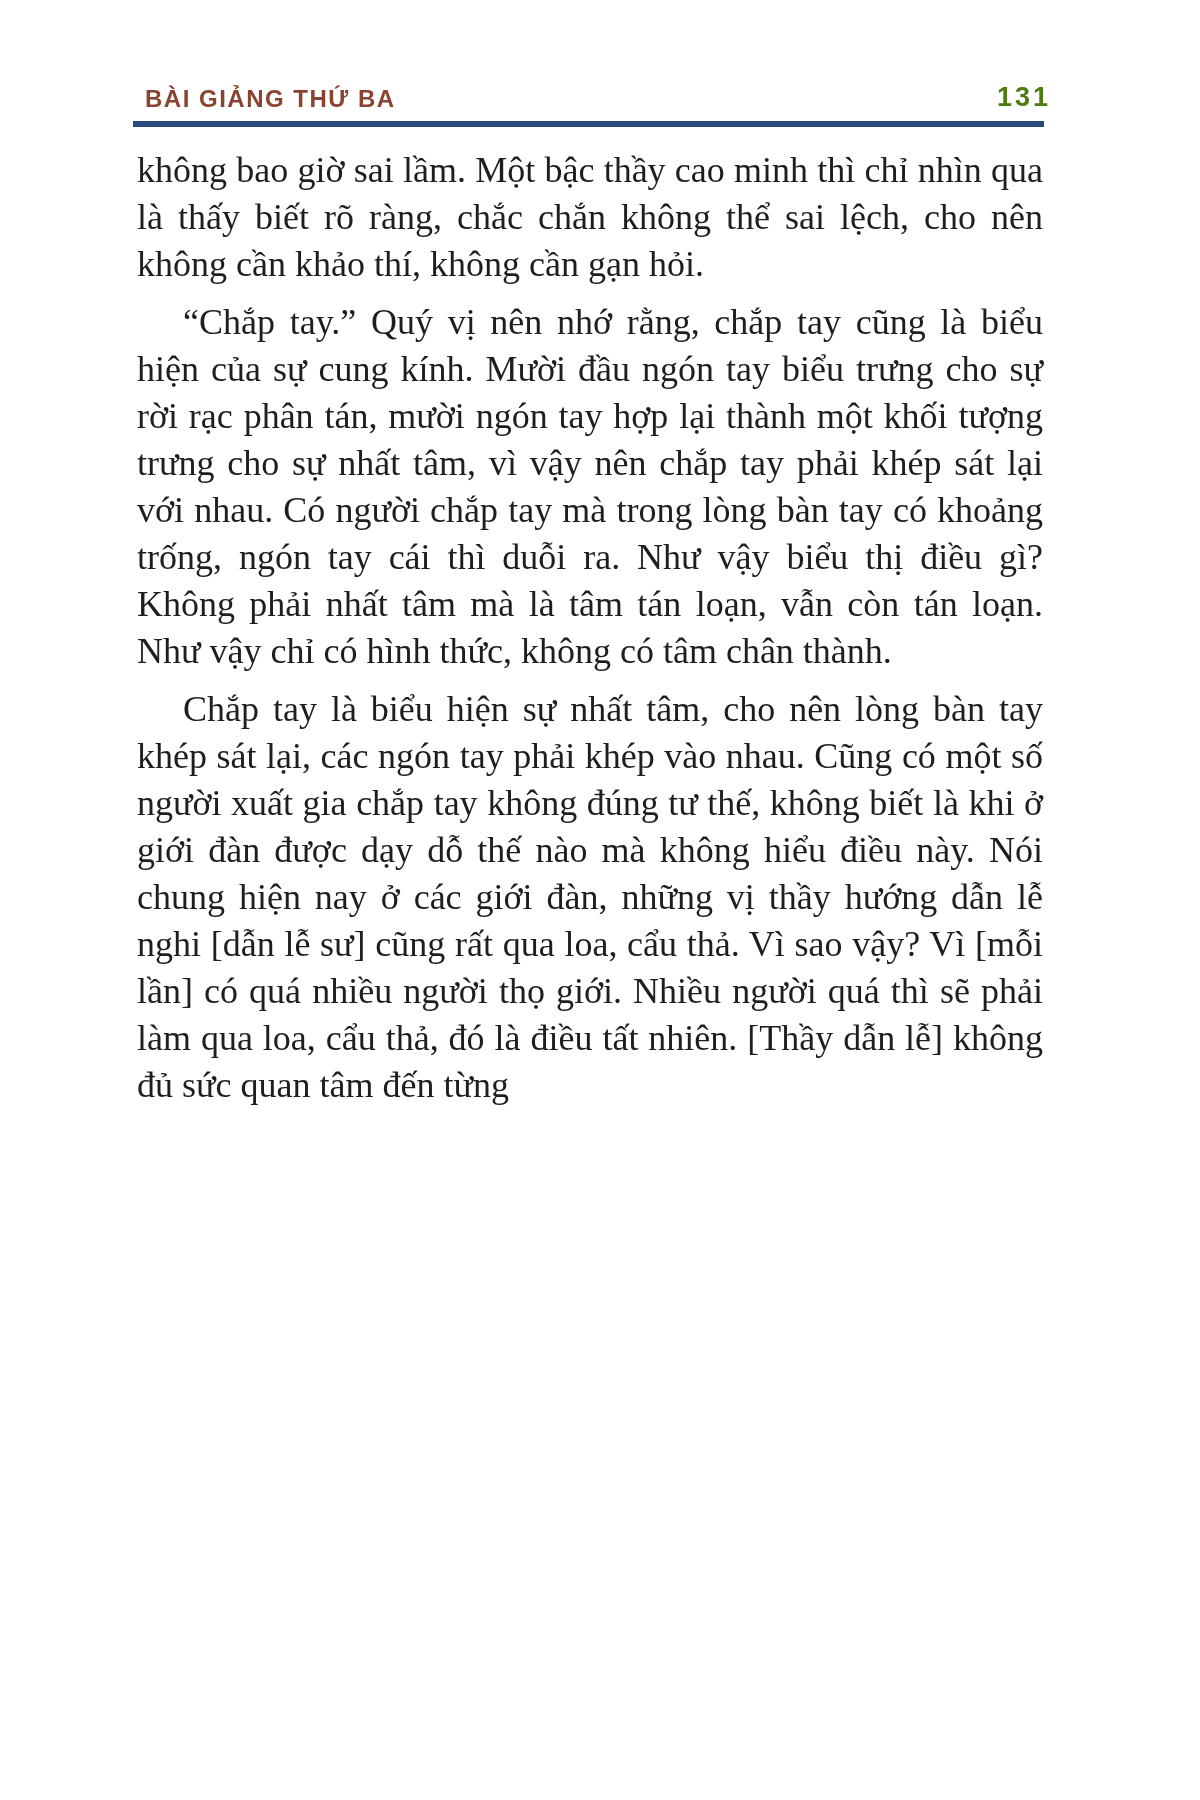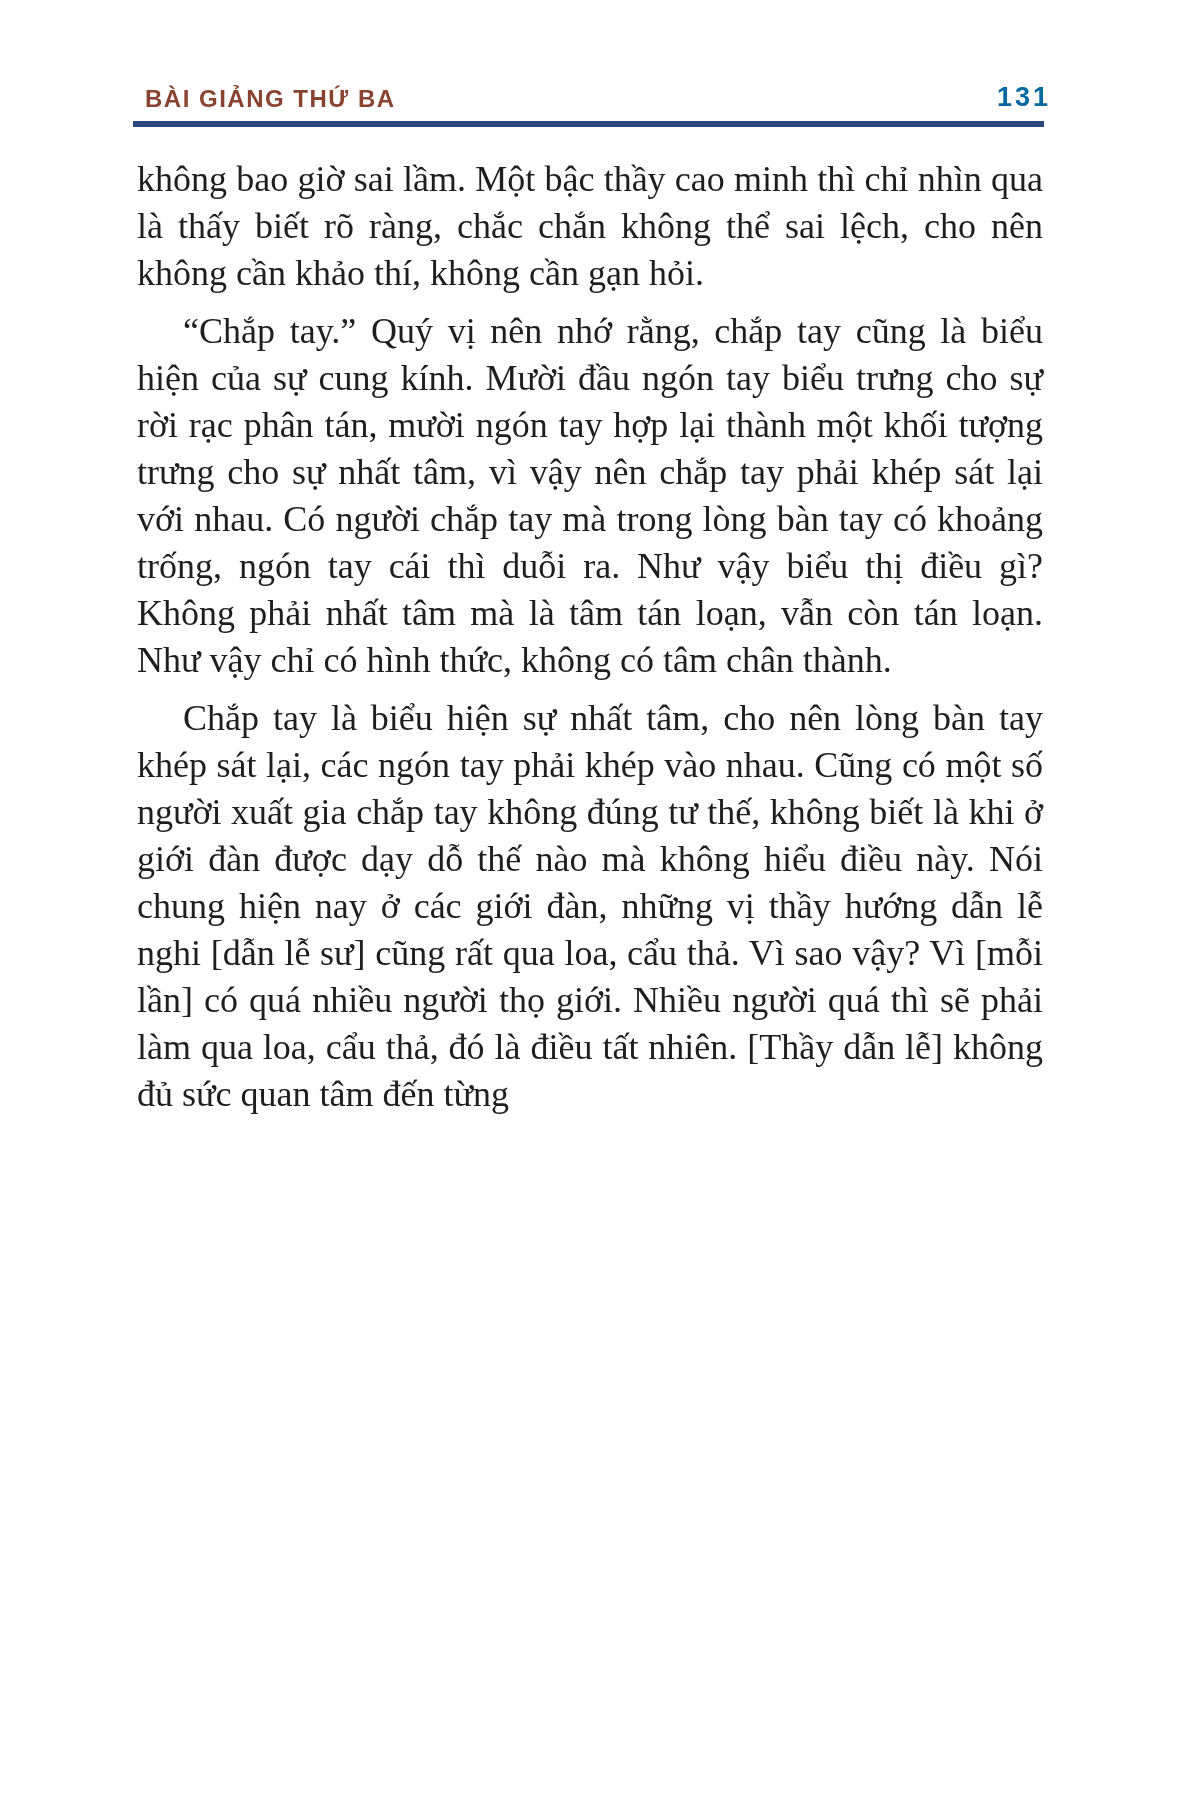--- a/index.html
+++ b/index.html
@@ -31,32 +31,32 @@
     font-size: 24px;
     letter-spacing: 1.5px;
     line-height: 1;
   }
   .page-number {
     font-family: "Liberation Sans", "DejaVu Sans", sans-serif;
     font-weight: bold;
     font-size: 27px;
     letter-spacing: 3px;
     line-height: 1;
-    color: #0369a1;
+    color: #4d7c0f;
   }
   .header-rule {
     position: absolute;
     top: 121px;
     left: 133px;
     width: 911px;
     height: 6px;
   }
   .body-text {
     position: absolute;
-    top: 156px;
+    top: 147px;
     left: 137px;
     width: 906px;
     font-family: "Liberation Serif", "DejaVu Serif", serif;
     font-size: 36px;
     line-height: 47px;
     color: #1e1e1e;
     text-align: justify;
   }
   .body-text p {
     margin: 0 0 11px 0;

